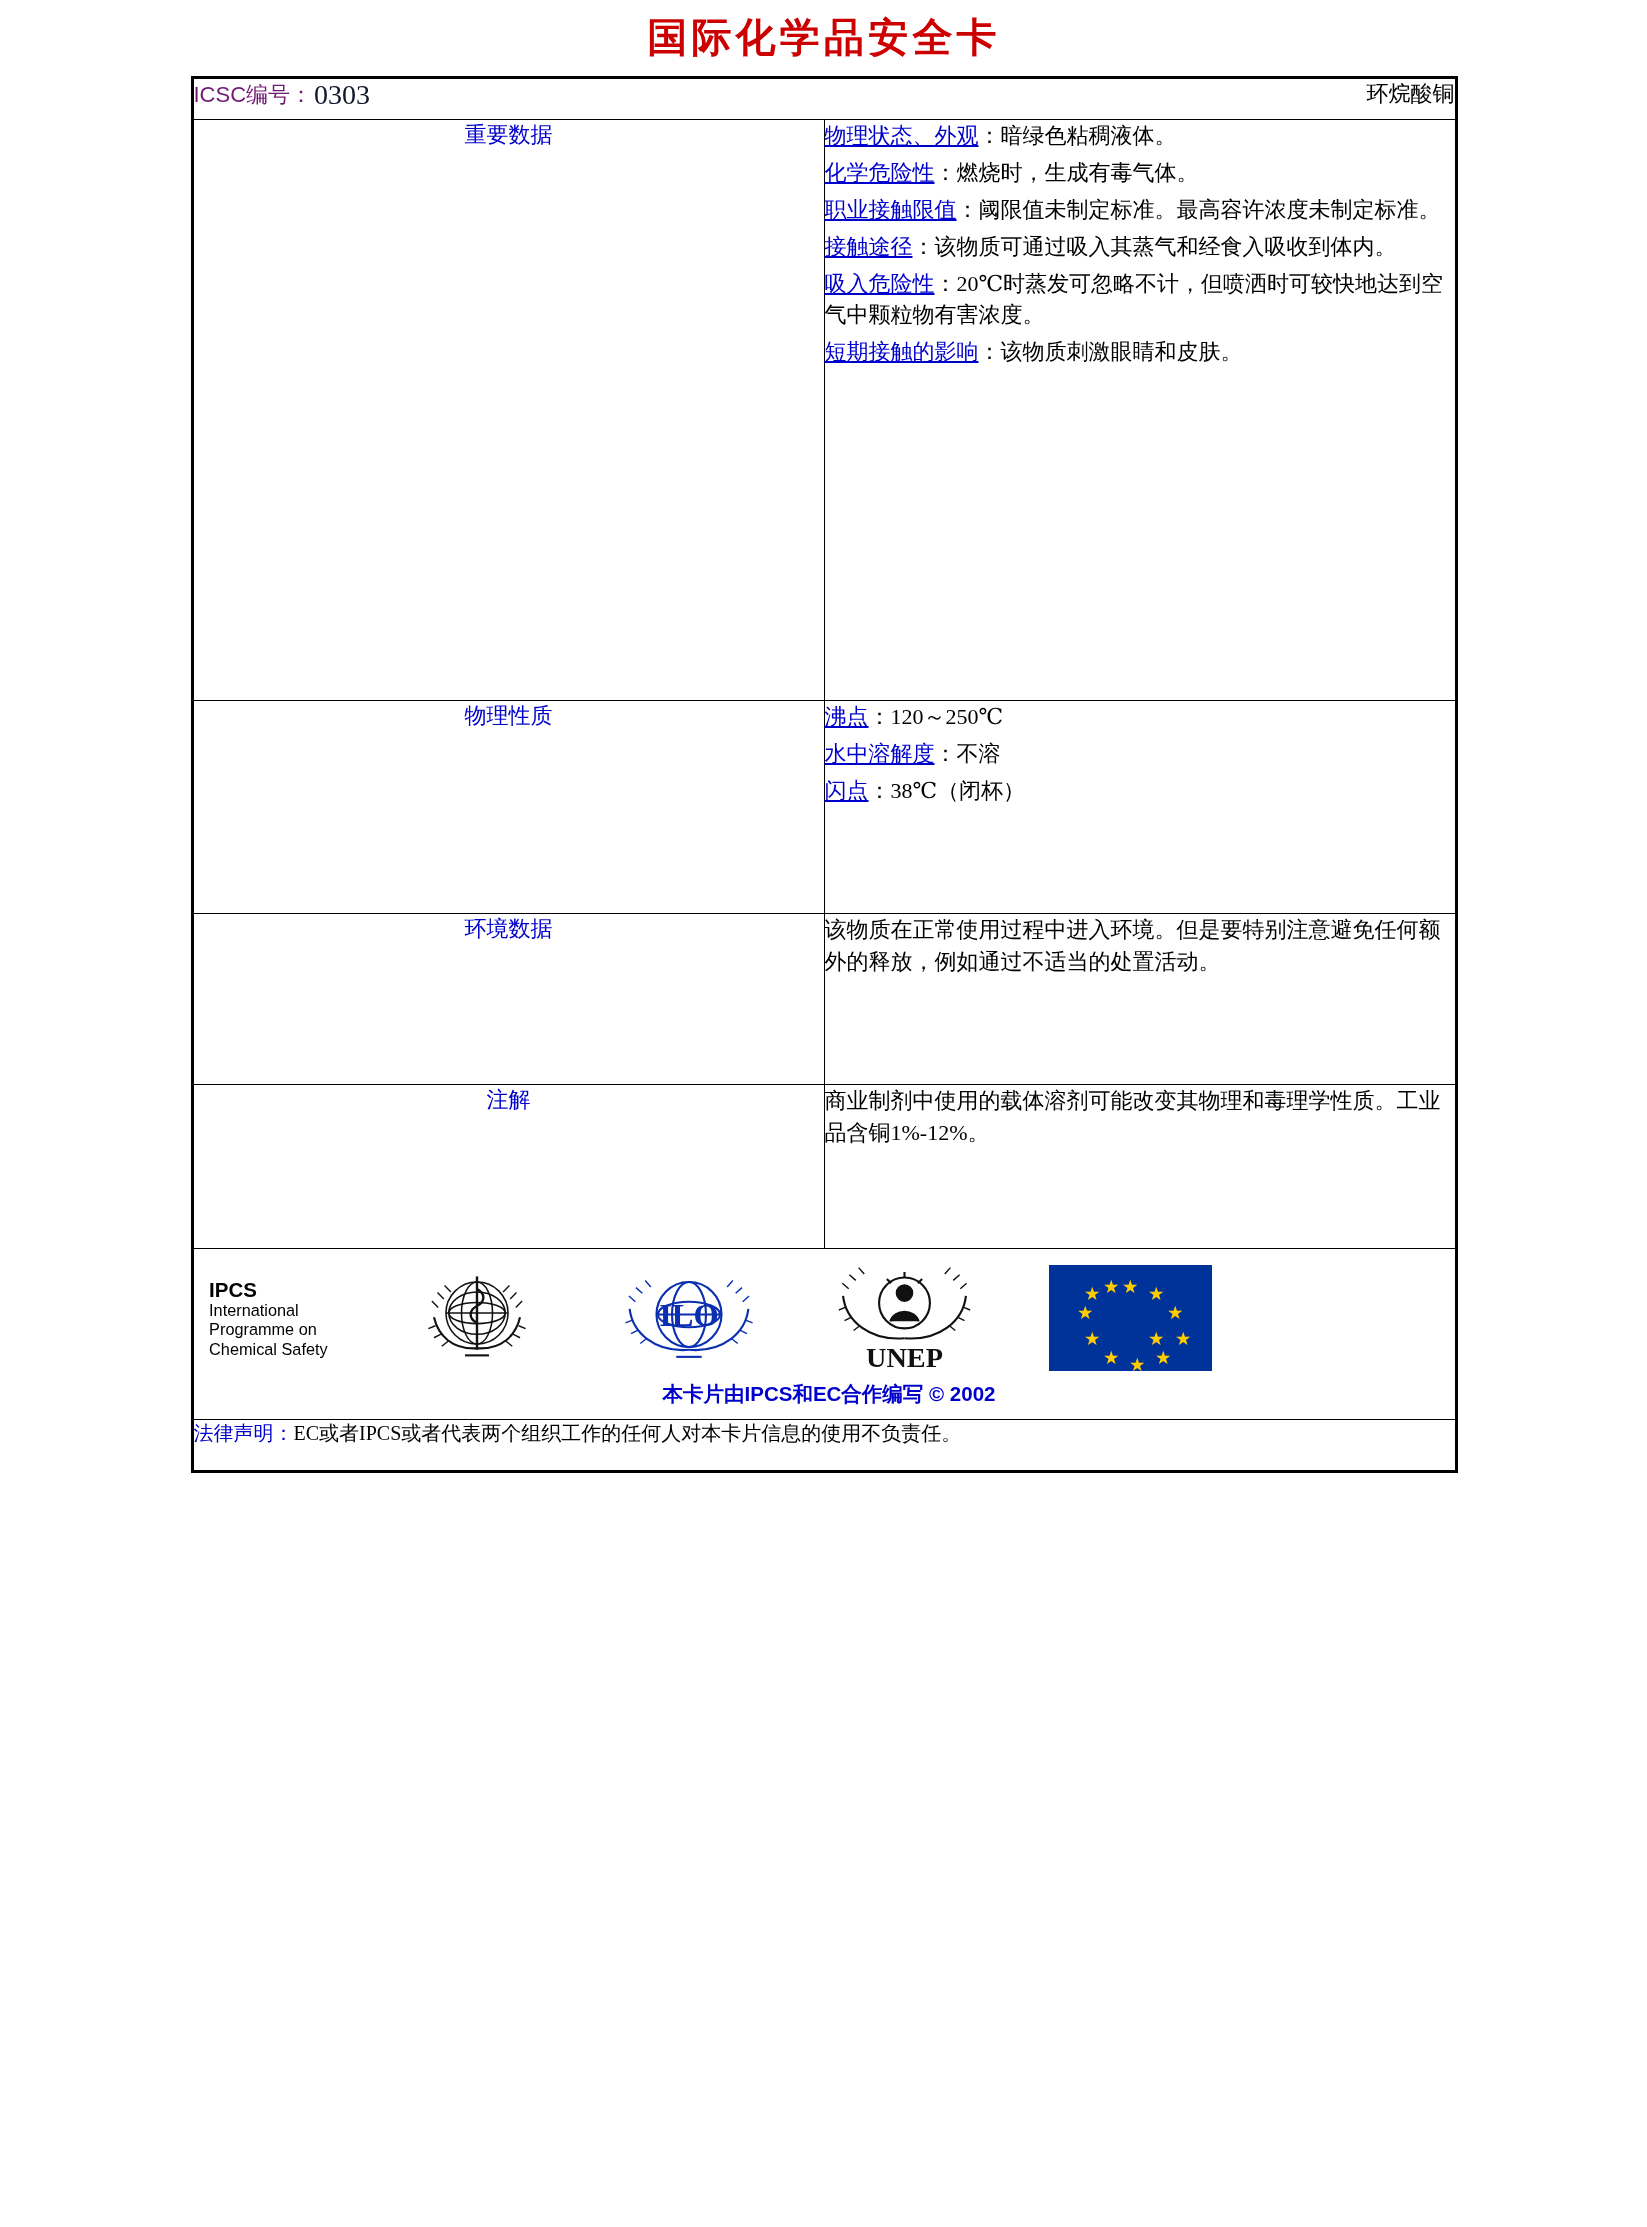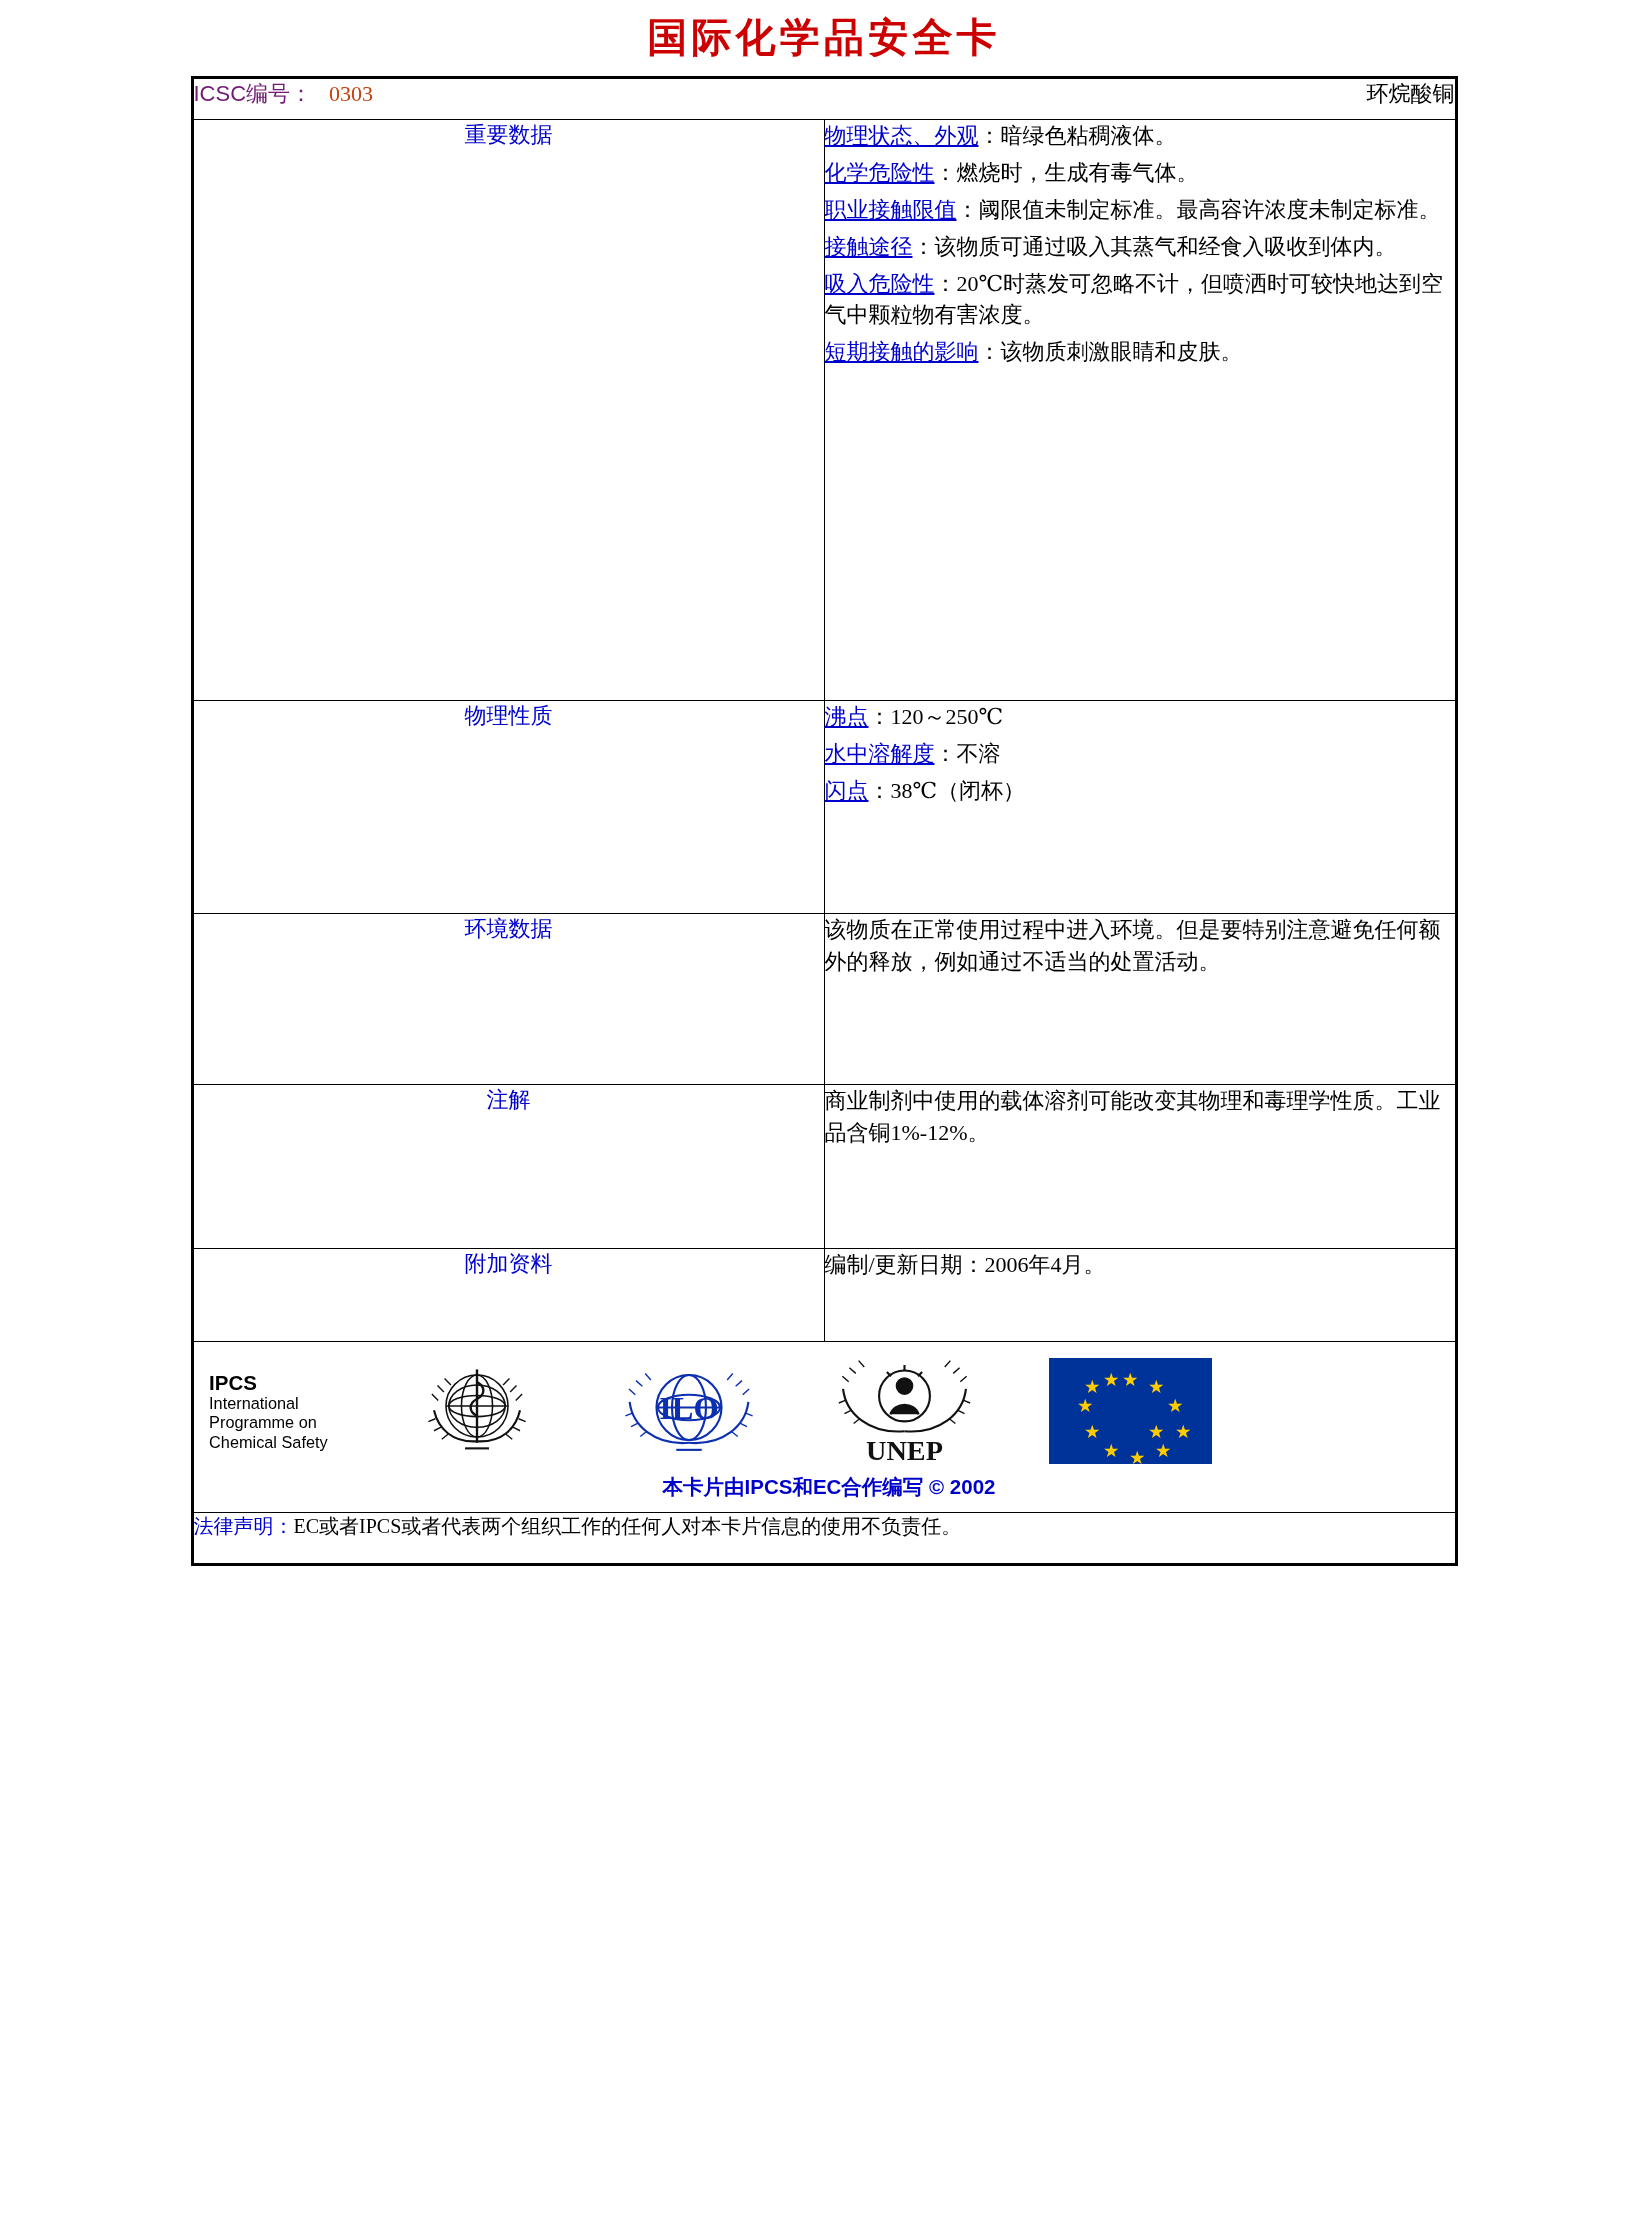--- a/index.html
+++ b/index.html
@@ -58,26 +58,26 @@
     height: 40px;
   }
   .icsc-label {
     color: #701a75;
     font-size: 22px;
     font-family: "Liberation Sans", sans-serif;
     display: inline-block;
     vertical-align: middle;
   }
   .icsc-number {
-    color: #c2410c;
-    font-size: 22px;
+    color: #0f172a;
+    font-size: 28px;
     font-family: "Liberation Serif", serif;
     display: inline-block;
     vertical-align: middle;
-    margin-left: 17px;
+    margin-left: 2px;
   }
   .chem-name {
     float: right;
     color: #000;
     font-size: 22px;
     font-family: "Liberation Serif", serif;
   }
   .label-cell {
     width: 170px;
     text-align: center;
@@ -247,26 +247,20 @@
         </td>
       </tr>
 
       <tr>
         <td class="label-cell h-notes">注解</td>
         <td class="content-cell h-notes">
           <p class="plain-par">商业制剂中使用的载体溶剂可能改变其物理和毒理学性质。工业品含铜1%-12%。</p>
         </td>
       </tr>
 
-      <tr>
-        <td class="label-cell h-add">附加资料</td>
-        <td class="content-cell h-add">
-          <p class="plain-par">编制/更新日期：2006年4月。</p>
-        </td>
-      </tr>
 
       <tr>
         <td colspan="2" class="footer-cell h-footer">
           <div class="footer-inner">
 
             <div class="ipcs-block">
               <div class="ipcs-title">IPCS</div>
               <div class="ipcs-sub">International</div>
               <div class="ipcs-sub">Programme on</div>
               <div class="ipcs-sub">Chemical Safety</div>

